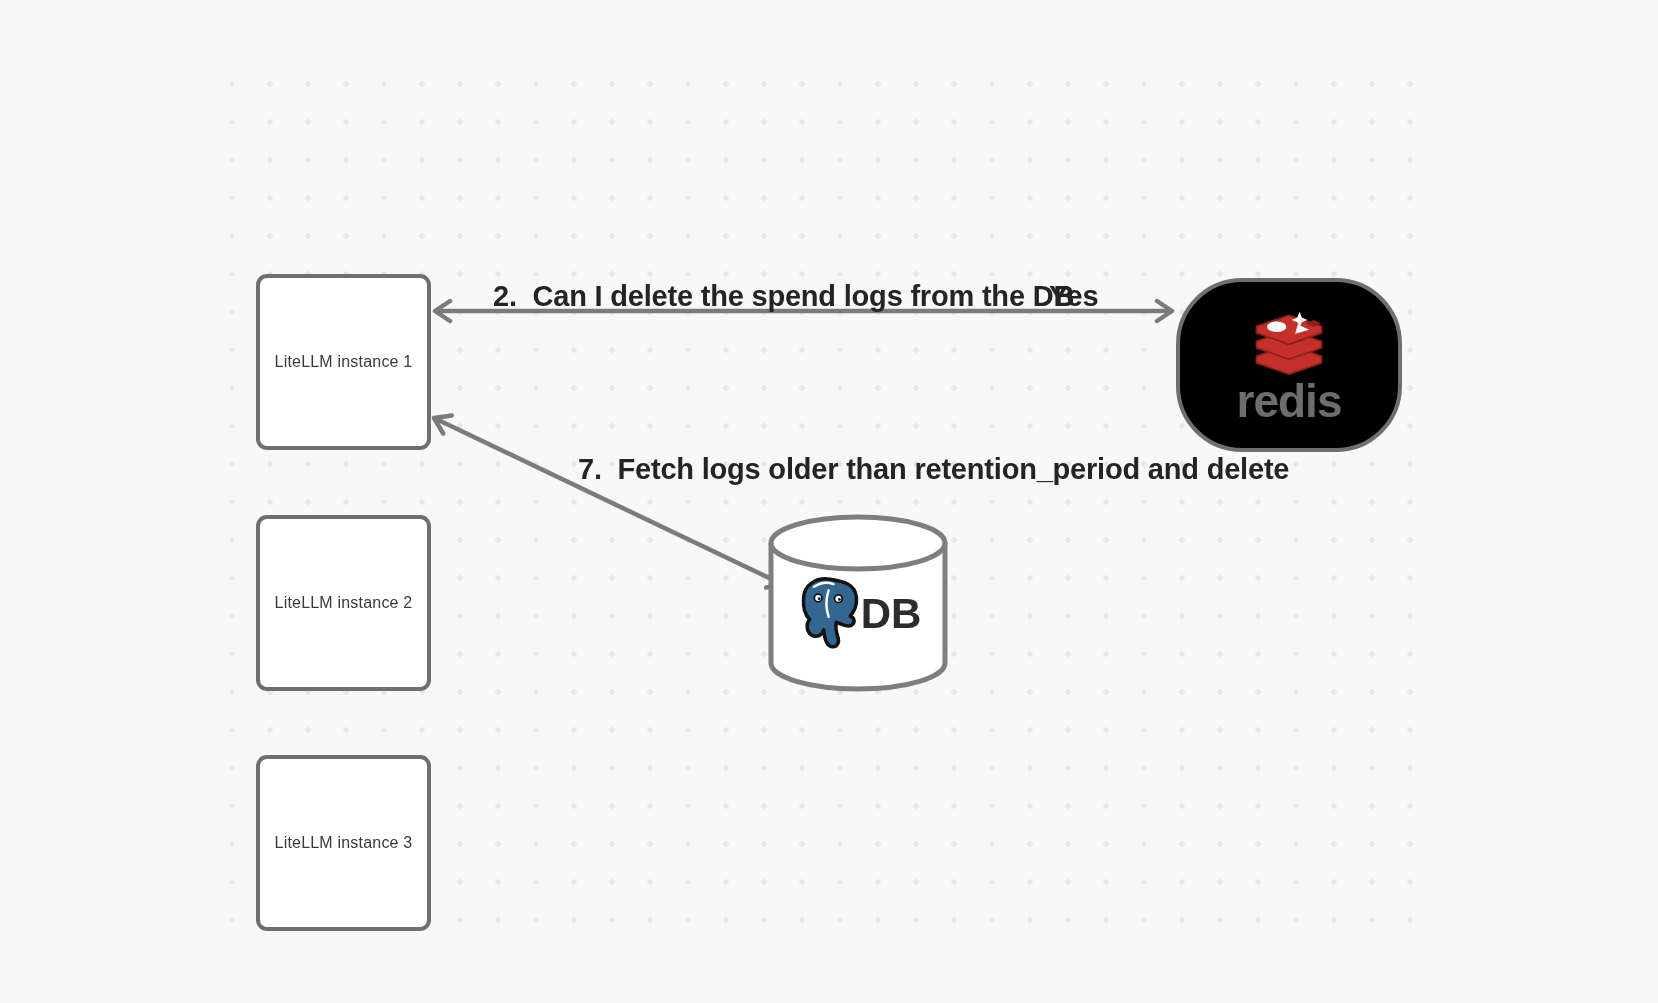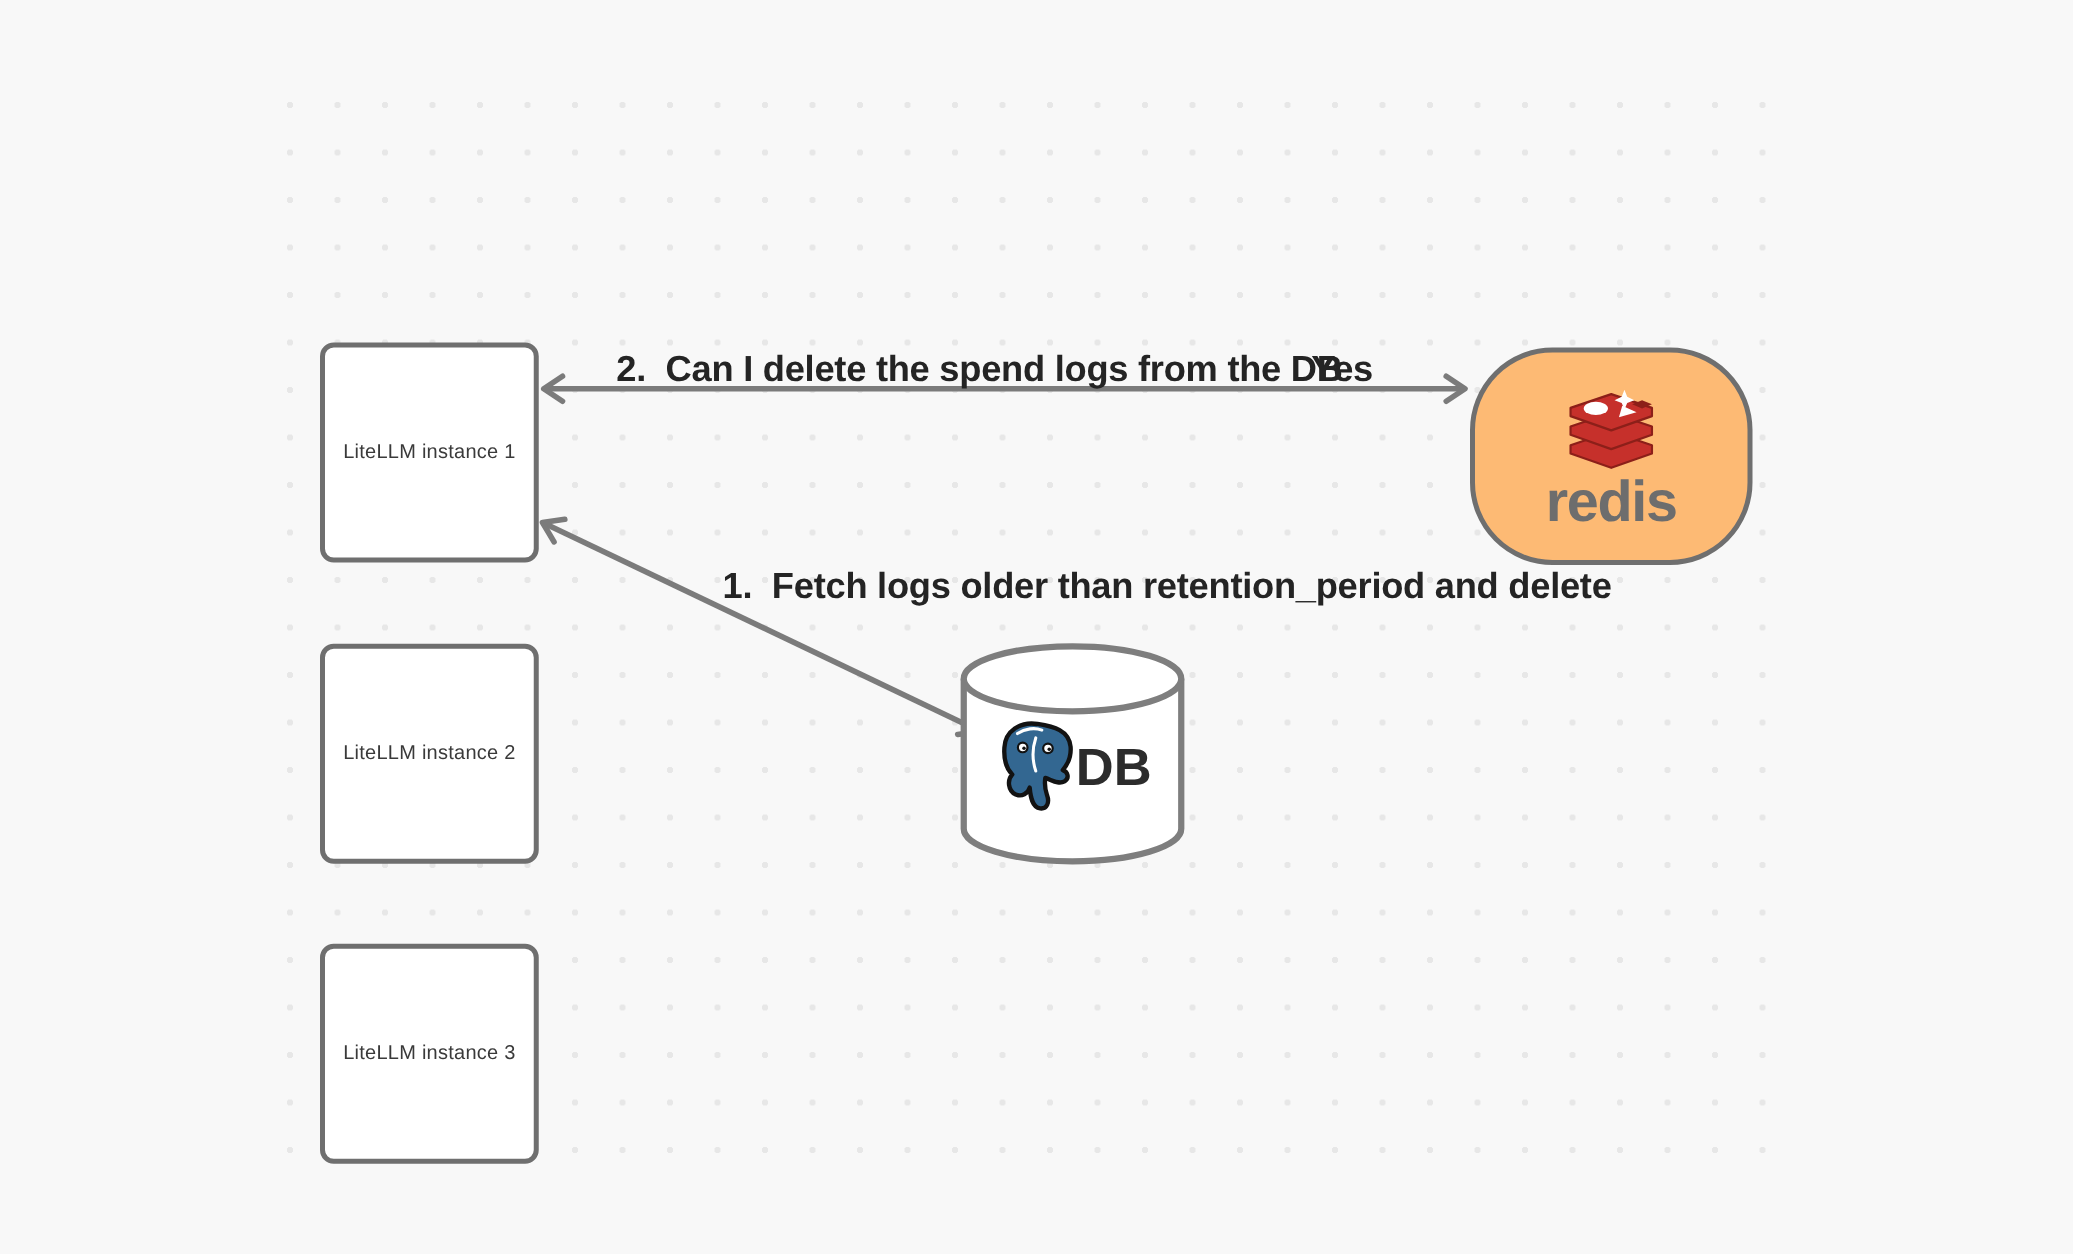--- a/index.html
+++ b/index.html
@@ -53,21 +53,21 @@
     font-size: 16px;
     color: #3a3a3a;
     letter-spacing: 0.2px;
   }
   .redis-node {
     position: absolute;
     left: 1176px;
     top: 278px;
     width: 226px;
     height: 174px;
-    background: #fdba74;
+    background: #000000;
     border: 4px solid #6f6f6f;
     border-radius: 66px;
     box-sizing: border-box;
     display: flex;
     flex-direction: column;
     align-items: center;
     justify-content: center;
     padding-top: 4px;
   }
   .redis-word {
@@ -181,15 +181,15 @@
         <circle cx="34.5" cy="34" r="2" fill="#121212"></circle>
         <circle cx="62" cy="34" r="5.5" fill="#ffffff" stroke="#121212" stroke-width="2.5"></circle>
         <circle cx="63.5" cy="35" r="2" fill="#121212"></circle>
       </svg>
       <span class="db-text">DB</span>
     </div>
   </div>
 
   <div class="edge-label l1">2.  Can I delete the spend logs from the DB</div>
   <div class="edge-label yes">Yes</div>
-  <div class="edge-label l2">1.  Fetch logs older than retention_period and delete</div>
+  <div class="edge-label l2">7.  Fetch logs older than retention_period and delete</div>
 
 </div>
 
 </body></html>

